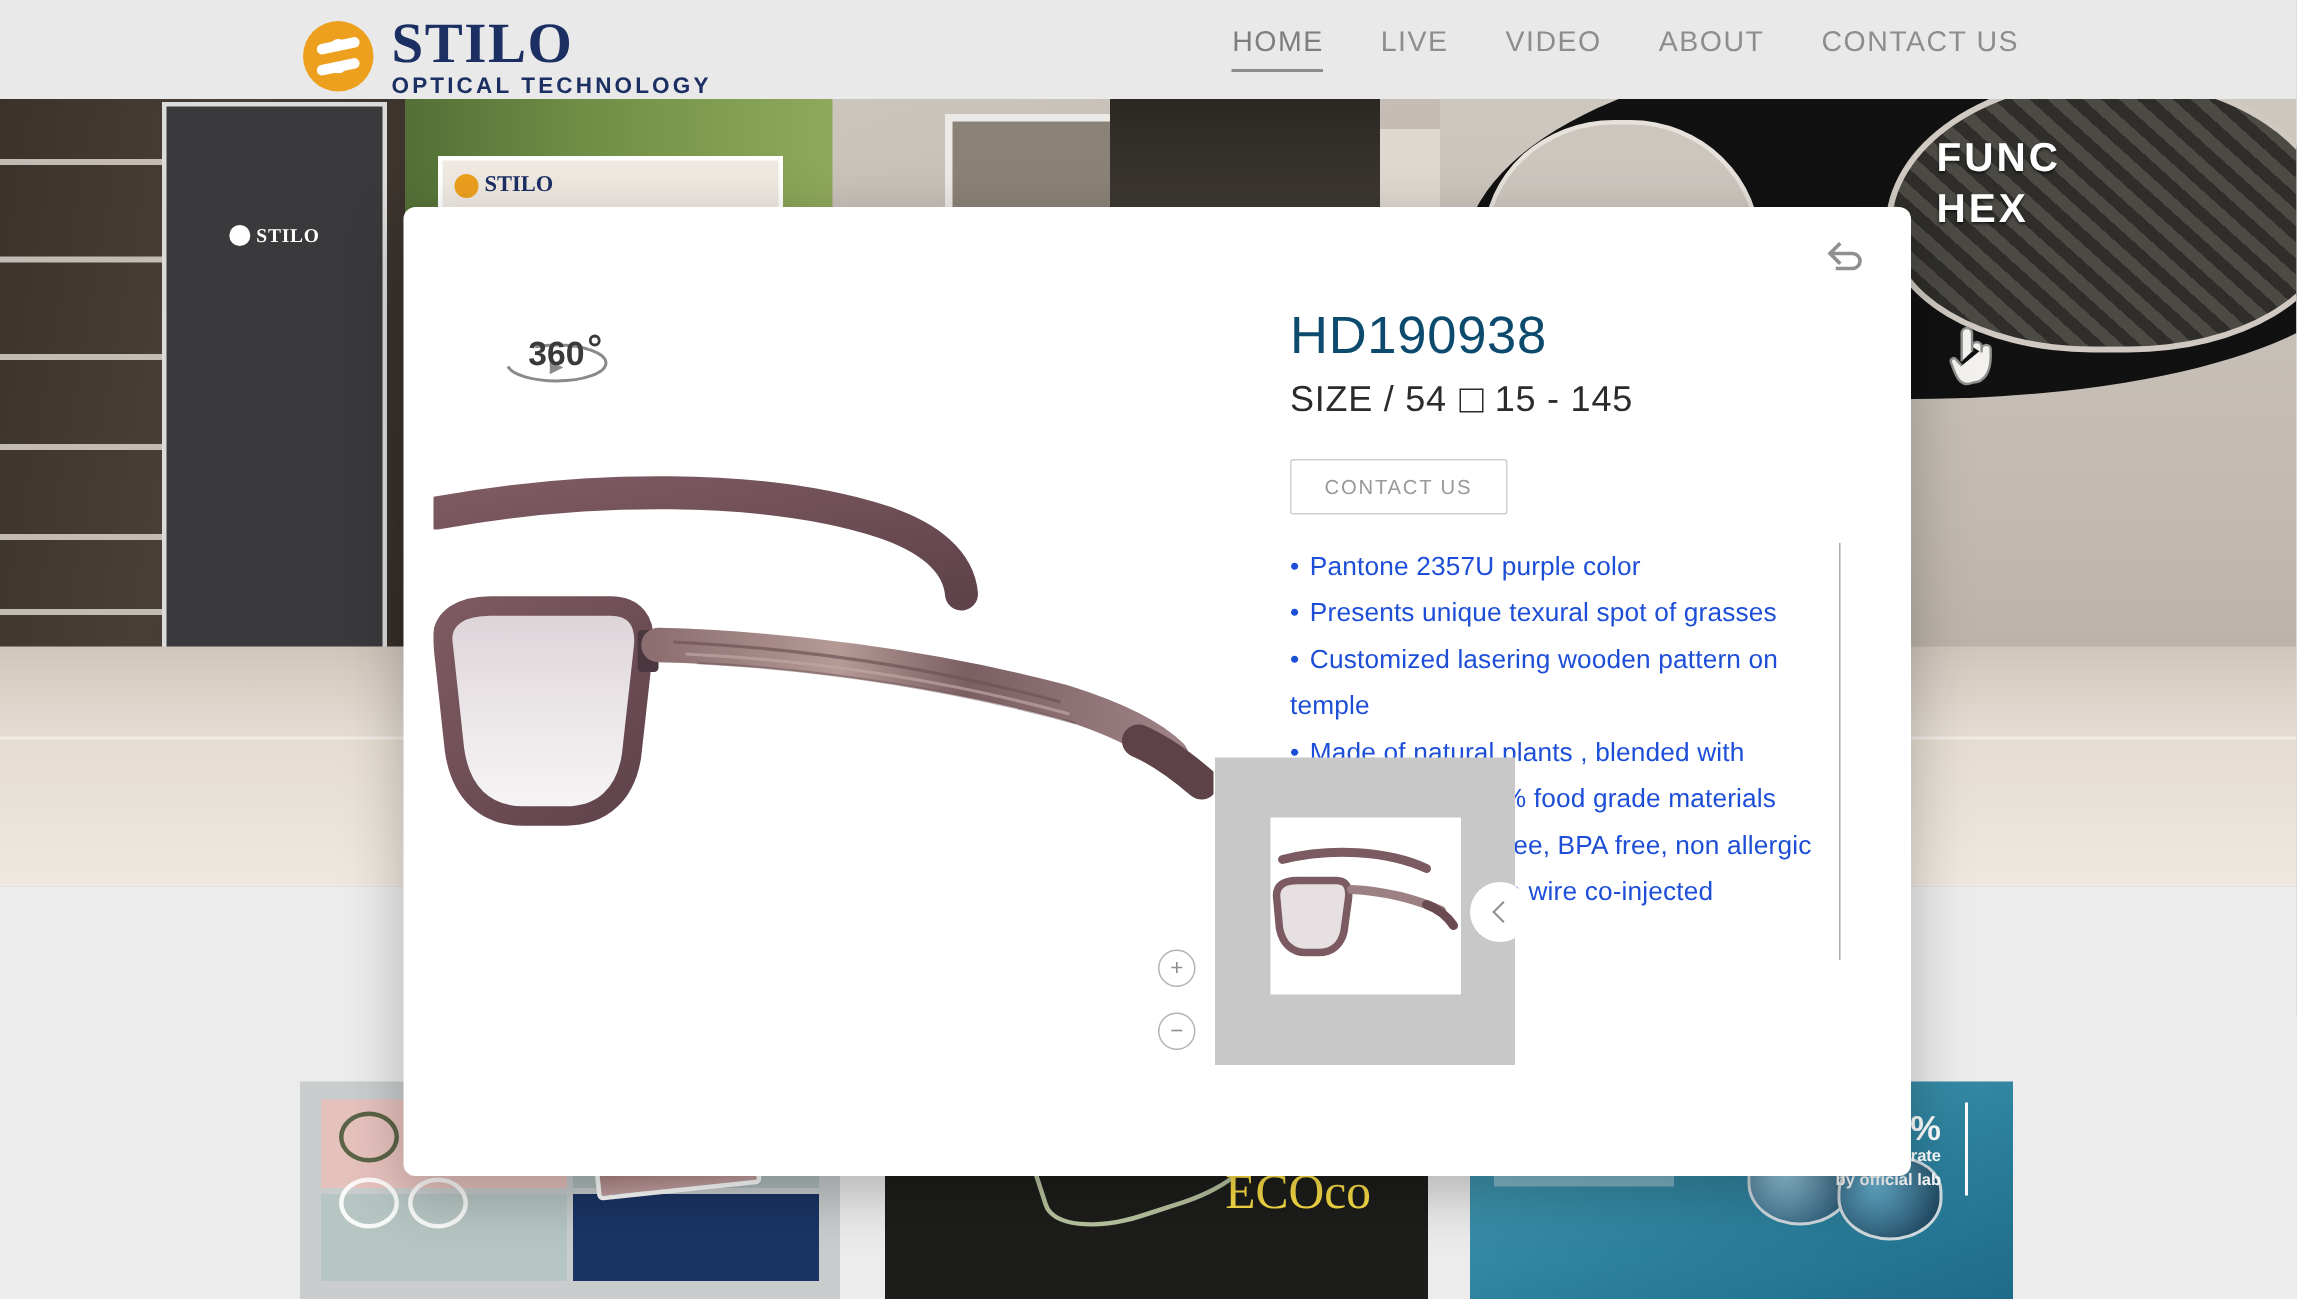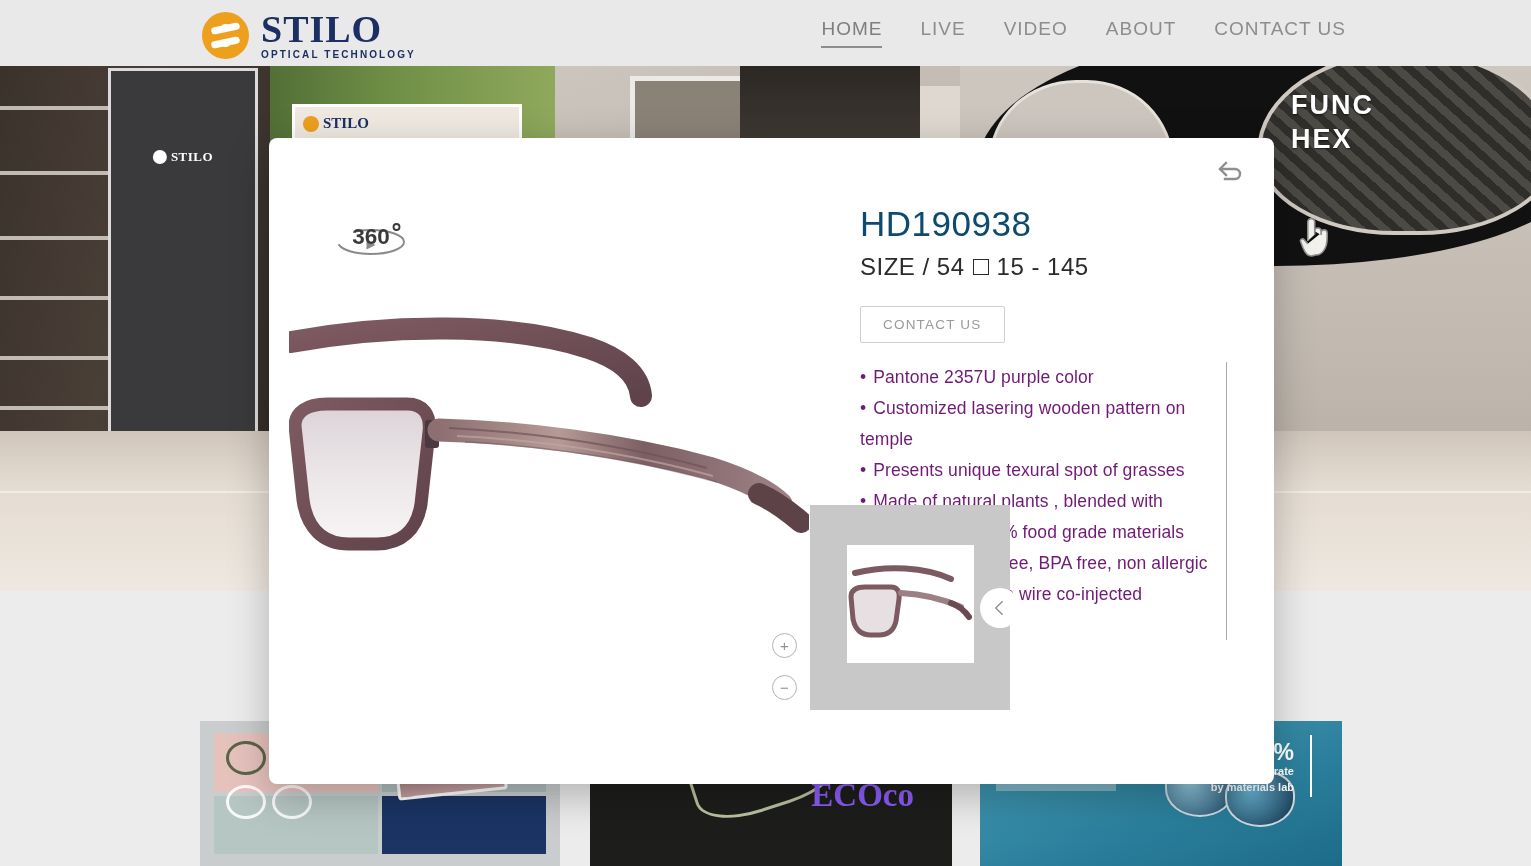--- a/index.html
+++ b/index.html
@@ -33,21 +33,21 @@
   .logo-mark .sline {
     position:absolute; left:16px; top:12px; width:15px; height:23px;
     border:4px solid #fff; border-radius:50%; border-left-color:transparent; border-right-color:transparent;
   }
   .logo-text { line-height: 1; }
   .logo-title {
     font-family: "Liberation Serif", serif;
     font-size: 38px; font-weight: 700; color: #1c2f63; letter-spacing: 1px;
   }
   .logo-sub {
-    font-size: 10px; font-weight: 700; color: #1c2f63;
+    font-size: 15px; font-weight: 700; color: #1c2f63;
     letter-spacing: 2.1px; margin-top: 2px;
   }
   .nav {
     position: absolute; right: 185px; top: 18px;
     display: flex; gap: 38px; align-items: flex-start;
   }
   .nav-item {
     font-size: 19px; color: #8d8d8d; letter-spacing: 1px;
     padding-bottom: 6px; cursor: pointer; white-space: nowrap;
   }
@@ -148,21 +148,21 @@
   .card-a .t3 { background:#b6c6c3; }
   .card-a .t4 { background:#1b3464; }
   .g-circles { position:absolute; left:12px; top:8px; display:flex; gap:6px; }
   .g-circ { width:40px; height:34px; border:3px solid #fff; border-radius:50%; opacity:.9; }
   .g-circ.dark { border-color:#4c5a3a; }
   .sun-tile { position:absolute; left:14px; top:20px; width:110px; height:42px;
     background:linear-gradient(180deg,#8d5d5d,#c4a0a0); border:3px solid #fff; border-radius:6px 10px 4px 4px; transform:rotate(-6deg); }
   .card-b { left:590px; width:362px; background:#1d1d1b; }
   .card-b .ecotext {
     position:absolute; right:38px; top:56px; font-family:"Liberation Serif",serif;
-    font-size:33px; color:#8b5cf6; font-weight:700;
+    font-size:33px; color:#fde047; font-weight:400;
   }
   .card-b .eco-glasses {
     position:absolute; left:100px; top:18px; width:150px; height:70px;
     border:3px solid #b9c4a0; border-radius:20% 20% 40% 40%; transform:rotate(-18deg);
   }
   .card-c { left:980px; width:362px; background:linear-gradient(160deg,#4aa0b8,#2b7f9c 60%,#1d6b88); }
   .card-c .pct { position:absolute; right:48px; top:18px; color:#fff; font-weight:700; font-size:23px; }
   .card-c .l1 { position:absolute; right:48px; top:44px; color:#fff; font-size:11px; font-weight:700; }
   .card-c .l2 { position:absolute; right:48px; top:60px; color:#fff; font-size:11px; font-weight:700; }
   .card-c .rule { position:absolute; right:30px; top:14px; width:2px; height:62px; background:#fff; }
@@ -210,21 +210,21 @@
     display:flex; align-items:center; gap:8px;
   }
   .sq { display:inline-block; width:16px; height:16px; border:1.8px solid #2b2b2b; }
   .contact-btn {
     position:absolute; left:0; top:168px; padding:10px 22px;
     border:1px solid #cfcfcf; background:#fff; color:#9a9a9a;
     font-size:13.5px; letter-spacing:1.2px; cursor:pointer; border-radius:2px;
   }
   .desc-wrap { position:absolute; left:0; top:224px; width:380px; height:285px; overflow:hidden; }
   .desc-line {
-    font-size:17.5px; color:#701a75; line-height:31px; letter-spacing:.1px;
+    font-size:17.5px; color:#1d4ed8; line-height:31px; letter-spacing:.1px;
   }
   .desc-line .b { margin-right:7px; }
   .scroll-track {
     position:absolute; left:366px; top:224px; width:1px; height:278px; background:#a9a9a9;
   }
 
   
   .thumb-panel {
     position:absolute; left:810px; top:505px; width:200px; height:205px;
     background:#c8c8c8; z-index:40;
@@ -339,21 +339,21 @@
       <div class="eco-glasses"></div>
       <div class="ecotext">ECOco</div>
     </div>
     <div class="card card-c">
       <div class="lab"></div>
       <div class="sunA"></div>
       <div class="sunB"></div>
       <div class="rule"></div>
       <div class="pct">9.99%</div>
       <div class="l1">ilizing rate</div>
-      <div class="l2">by materials lab</div>
+      <div class="l2">by official lab</div>
     </div>
   </div>
 
   <div class="modal">
 
     <div class="back-btn">
       <svg viewBox="0 0 30 26" width="30" height="26">
         <path d="M10 4 L4 10 L10 16" fill="none" stroke="#8f8f8f" stroke-width="2.4" stroke-linecap="square"></path>
         <path d="M4.6 10 H19 a5 5 0 0 1 0 10 H9" fill="none" stroke="#8f8f8f" stroke-width="2.4" stroke-linecap="square"></path>
       </svg>
@@ -418,22 +418,22 @@
       <div class="prod-title">HD190938</div>
       <div class="prod-size">
         <span>SIZE / 54</span>
         <span class="sq"></span>
         <span>15 - 145</span>
       </div>
       <div class="contact-btn">CONTACT US</div>
 
       <div class="desc-wrap">
         <div class="desc-line"><span class="b">•</span><span>Pantone 2357U purple color</span></div>
+        <div class="desc-line"><span class="b">•</span><span>Presents unique texural spot of grasses</span></div>
         <div class="desc-line"><span class="b">•</span><span>Customized lasering wooden pattern on temple</span></div>
-        <div class="desc-line"><span class="b">•</span><span>Presents unique texural spot of grasses</span></div>
         <div class="desc-line"><span class="b">•</span><span>Made of natural plants , blended with bioplastics and 60% food grade materials</span></div>
         <div class="desc-line"><span class="b">•</span><span>Non toxic, DEP free, BPA free, non allergic</span></div>
         <div class="desc-line"><span class="b">•</span><span>Metal temple core wire co-injected</span></div>
       </div>
       <div class="scroll-track"></div>
     </div>
   </div>
 
   <div class="thumb-panel">
     <div class="thumb-img">

